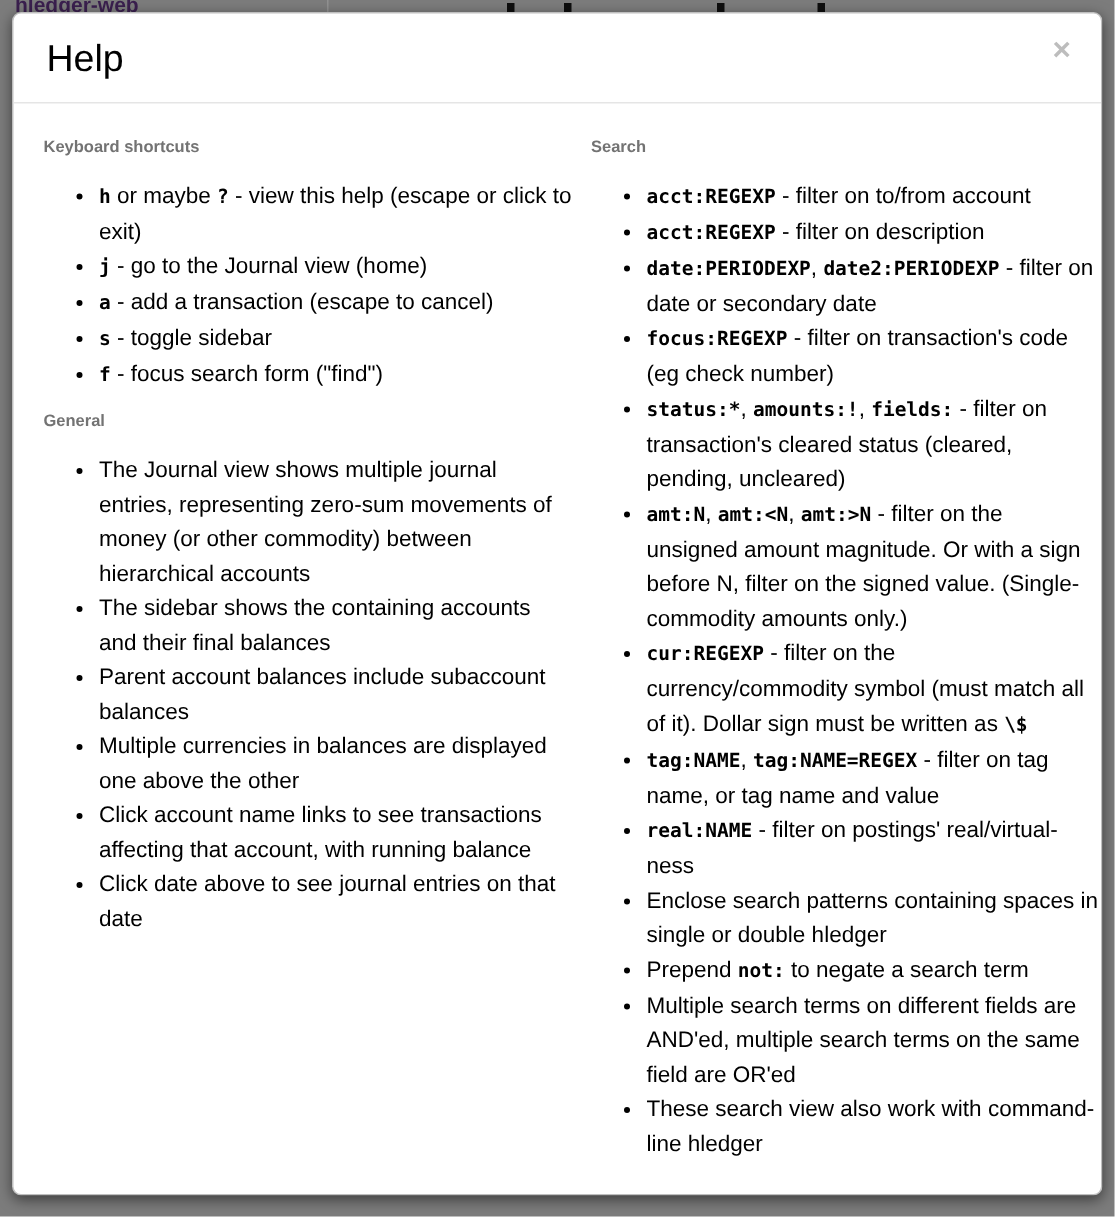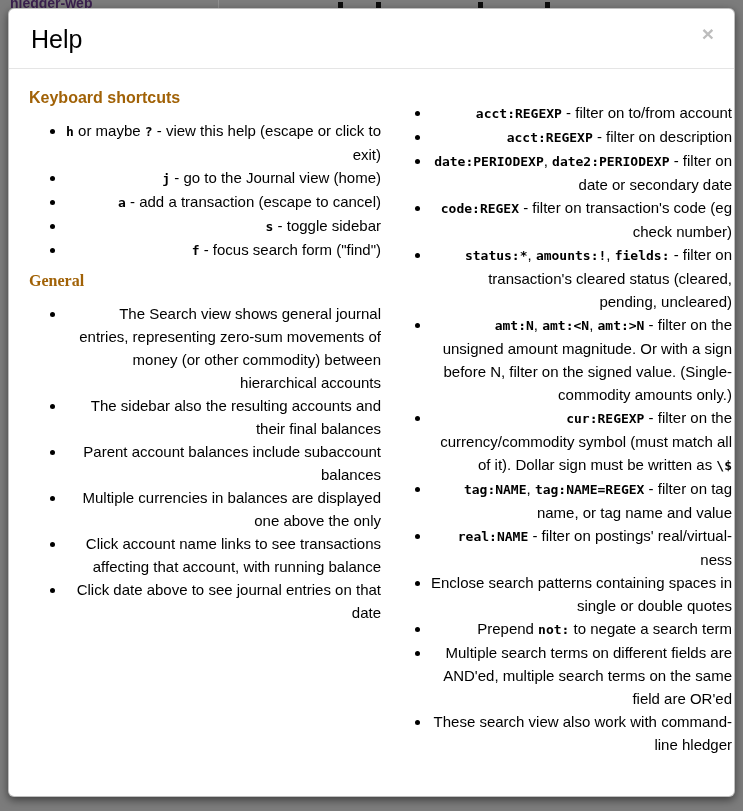--- a/index.html
+++ b/index.html
@@ -64,31 +64,30 @@
     font-family: "Liberation Sans", sans-serif;
   }
   .modal-body {
     display: flex;
     padding: 20px 12px 20px 20px;
   }
   .col-left  { width: 352px; flex: none; }
   .col-right { width: 338px; flex: none; margin-left: 13px; }
 
   .section-heading {
-    font-size: 16px; font-weight: bold; color: #a16207;
+    font-size: 11px; font-weight: bold; color: #737373;
     line-height: 18px;
     margin: 0 0 4px 0;
   }
   .help-list {
     margin: 12px 0 10px 0;
     padding: 0 0 0 37px;
     list-style-type: disc;
-    text-align: right;
   }
-  .help-list + .section-heading { margin-top: 4px; font-family: Liberation Serif, serif; }
+  .help-list + .section-heading { margin-top: 4px; }
   .help-list li {
     font-size: 15px; line-height: 23px; color: #000;
   }
   .help-list code {
     font-family: "DejaVu Sans Mono", monospace;
     font-weight: bold;
     font-size: 13px;
     color: #000;
   }
 </style>
@@ -114,39 +113,40 @@
         <div class="section-heading">Keyboard shortcuts</div>
         <ul class="help-list">
           <li><code>h</code> or maybe <code>?</code> - view this help (escape or click to exit)</li>
           <li><code>j</code> - go to the Journal view (home)</li>
           <li><code>a</code> - add a transaction (escape to cancel)</li>
           <li><code>s</code> - toggle sidebar</li>
           <li><code>f</code> - focus search form ("find")</li>
         </ul>
         <div class="section-heading">General</div>
         <ul class="help-list">
-          <li>The Search view shows general journal entries, representing zero-sum movements of money (or other commodity) between hierarchical accounts</li>
-          <li>The sidebar also the resulting accounts and their final balances</li>
+          <li>The Journal view shows multiple journal entries, representing zero-sum movements of money (or other commodity) between hierarchical accounts</li>
+          <li>The sidebar shows the containing accounts and their final balances</li>
           <li>Parent account balances include subaccount balances</li>
-          <li>Multiple currencies in balances are displayed one above the only</li>
+          <li>Multiple currencies in balances are displayed one above the other</li>
           <li>Click account name links to see transactions affecting that account, with running balance</li>
           <li>Click date above to see journal entries on that date</li>
         </ul>
       </div>
     <div class="col-right">
+        <div class="section-heading">Search</div>
         <ul class="help-list">
           <li><code>acct:REGEXP</code> - filter on to/from account</li>
           <li><code>acct:REGEXP</code> - filter on description</li>
           <li><code>date:PERIODEXP</code>, <code>date2:PERIODEXP</code> - filter on date or secondary date</li>
-          <li><code>code:REGEX</code> - filter on transaction's code (eg check number)</li>
+          <li><code>focus:REGEXP</code> - filter on transaction's code (eg check number)</li>
           <li><code>status:*</code>, <code>amounts:!</code>, <code>fields:</code> - filter on transaction's cleared status (cleared, pending, uncleared)</li>
           <li><code>amt:N</code>, <code>amt:&lt;N</code>, <code>amt:&gt;N</code> - filter on the unsigned amount magnitude. Or with a sign before N, filter on the signed value. (Single-commodity amounts only.)</li>
           <li><code>cur:REGEXP</code> - filter on the currency/commodity symbol (must match all of it). Dollar sign must be written as <code>\$</code></li>
           <li><code>tag:NAME</code>, <code>tag:NAME=REGEX</code> - filter on tag name, or tag name and value</li>
           <li><code>real:NAME</code> - filter on postings' real/virtual-ness</li>
-          <li>Enclose search patterns containing spaces in single or double quotes</li>
+          <li>Enclose search patterns containing spaces in single or double hledger</li>
           <li>Prepend <code>not:</code> to negate a search term</li>
           <li>Multiple search terms on different fields are AND'ed, multiple search terms on the same field are OR'ed</li>
           <li>These search view also work with command-line hledger</li>
         </ul>
       </div>
   </div>
 </div>
 
 </body></html>

